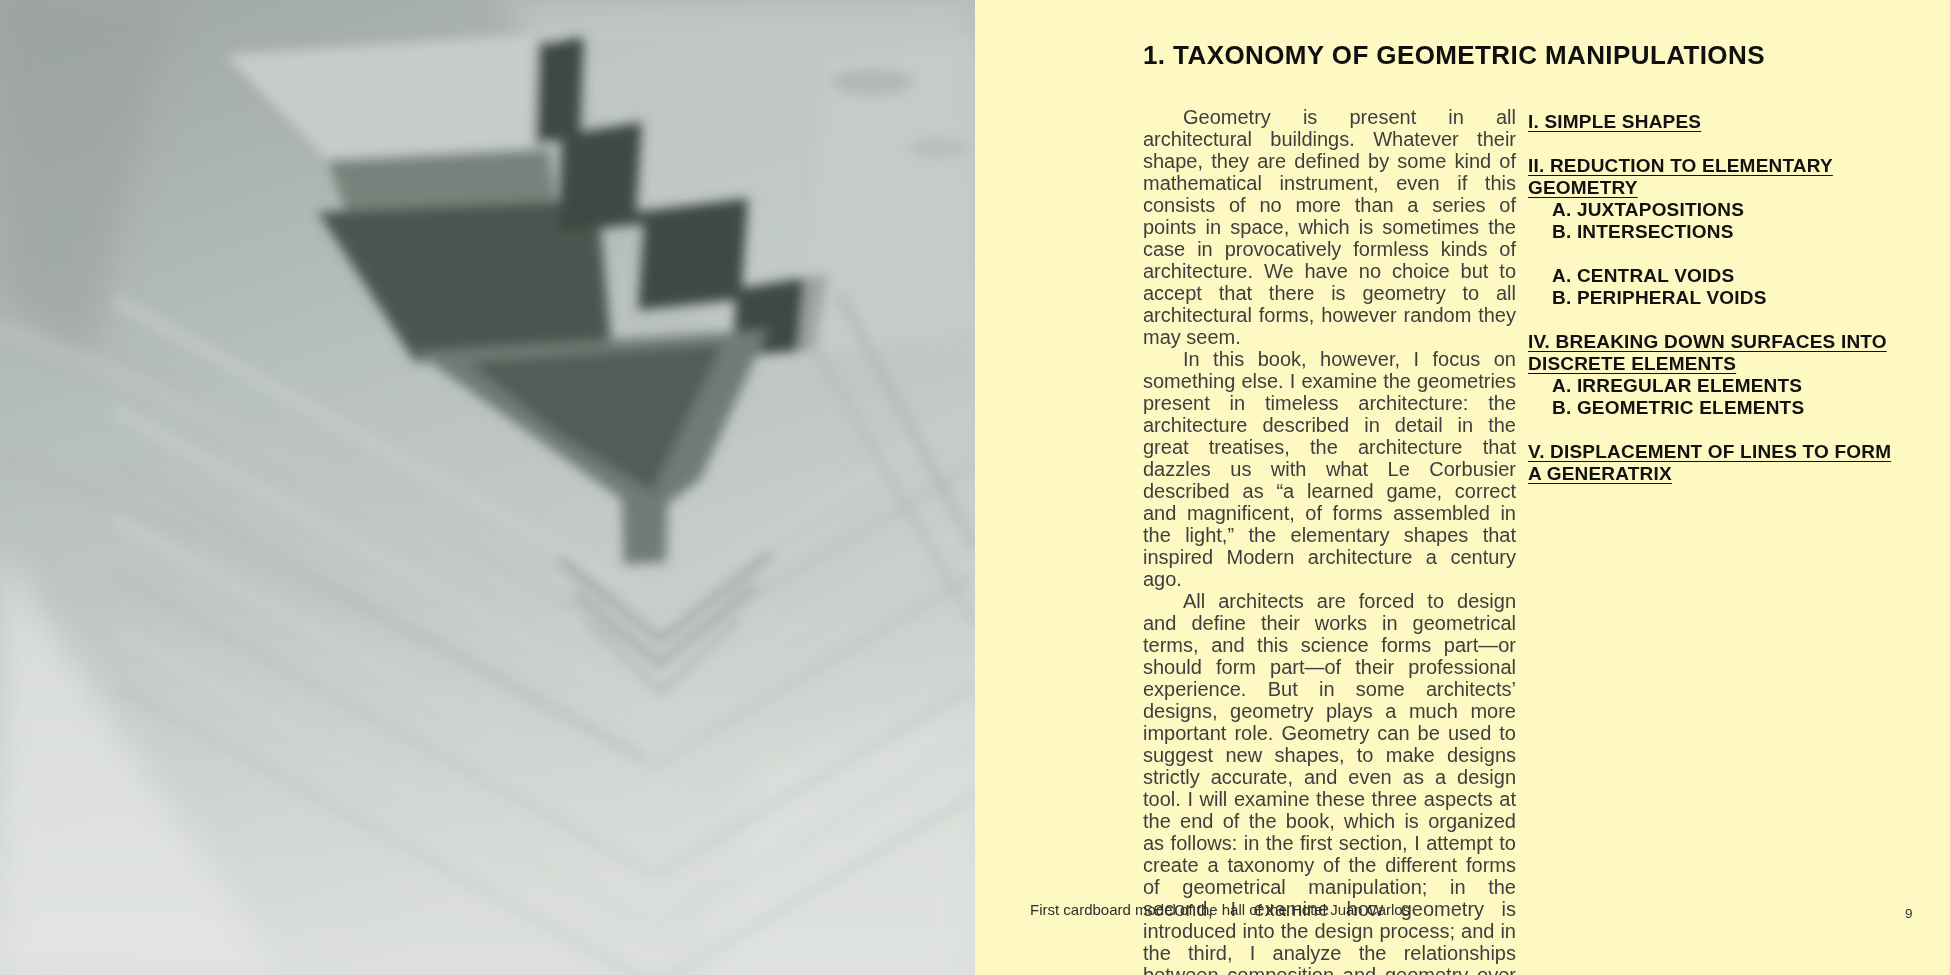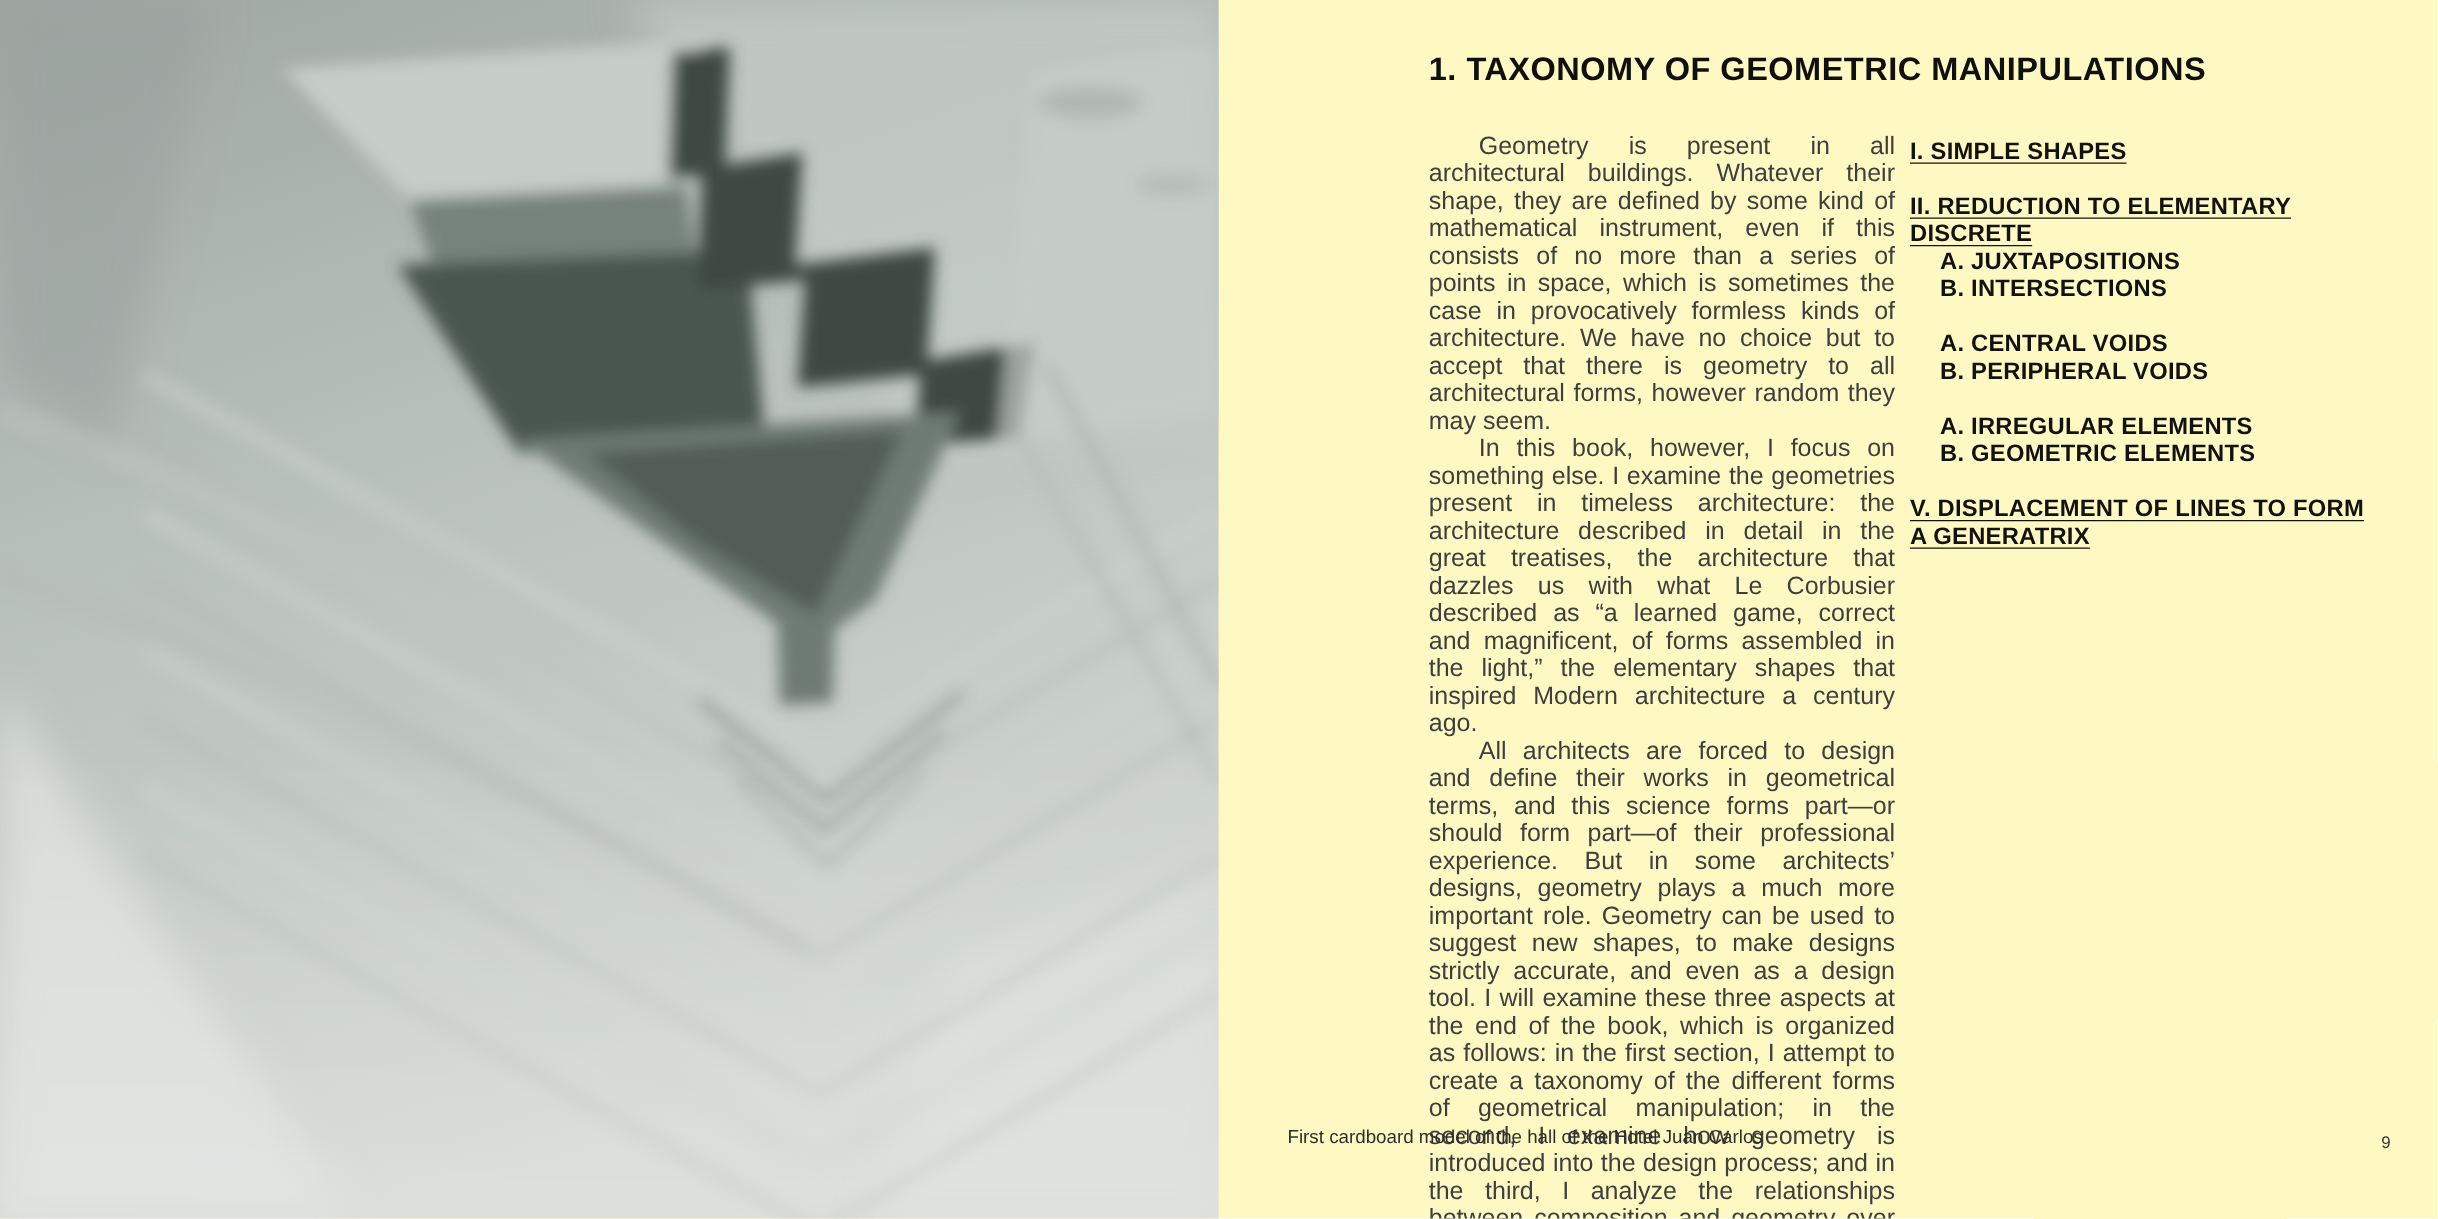--- a/index.html
+++ b/index.html
@@ -120,29 +120,30 @@
     <p>Geometry is present in all architectural buildings. Whatever their shape, they are defined by some kind of mathematical instrument, even if this consists of no more than a series of points in space, which is sometimes the case in provocatively formless kinds of architecture. We have no choice but to accept that there is geometry to all architectural forms, however random they may seem.</p>
     <p>In this book, however, I focus on something else. I examine the geometries present in timeless architecture: the architecture described in detail in the great treatises, the architecture that dazzles us with what Le Corbusier described as “a learned game, correct and magnificent, of forms assembled in the light,” the elementary shapes that inspired Modern architecture a century ago.</p>
     <p>All architects are forced to design and define their works in geometrical terms, and this science forms part—or should form part—of their professional experience. But in some architects’ designs, geometry plays a much more important role. Geometry can be used to suggest new shapes, to make designs strictly accurate, and even as a design tool. I will examine these three aspects at the end of the book, which is organized as follows: in the first section, I attempt to create a taxonomy of the different forms of geometrical manipulation; in the second, I examine how geometry is introduced into the design process; and in the third, I analyze the relationships between composition and geometry over the course of Carlos Ferrater’s career and OAB’s work.</p>
   </div>
 
   <div class="toc">
     <div class="toc-group">
       <div class="toc-head">I. SIMPLE SHAPES</div>
     </div>
     <div class="toc-group">
-      <div class="toc-head">II. REDUCTION TO ELEMENTARY DISCRETE</div>
+      <div class="toc-head">II. REDUCTION TO ELEMENTARY GEOMETRY</div>
       <div class="toc-sub">A. JUXTAPOSITIONS</div>
       <div class="toc-sub">B. INTERSECTIONS</div>
     </div>
     <div class="toc-group">
       <div class="toc-sub">A. CENTRAL VOIDS</div>
       <div class="toc-sub">B. PERIPHERAL VOIDS</div>
     </div>
     <div class="toc-group">
+      <div class="toc-head">IV. BREAKING DOWN SURFACES INTO DISCRETE ELEMENTS</div>
       <div class="toc-sub">A. IRREGULAR ELEMENTS</div>
       <div class="toc-sub">B. GEOMETRIC ELEMENTS</div>
     </div>
     <div class="toc-group">
       <div class="toc-head">V. DISPLACEMENT OF LINES TO FORM A GENERATRIX</div>
     </div>
   </div>
 
   <div class="caption">First cardboard model of the hall of the Hotel Juan Carlos</div>
   <div class="pagenum">9</div>

